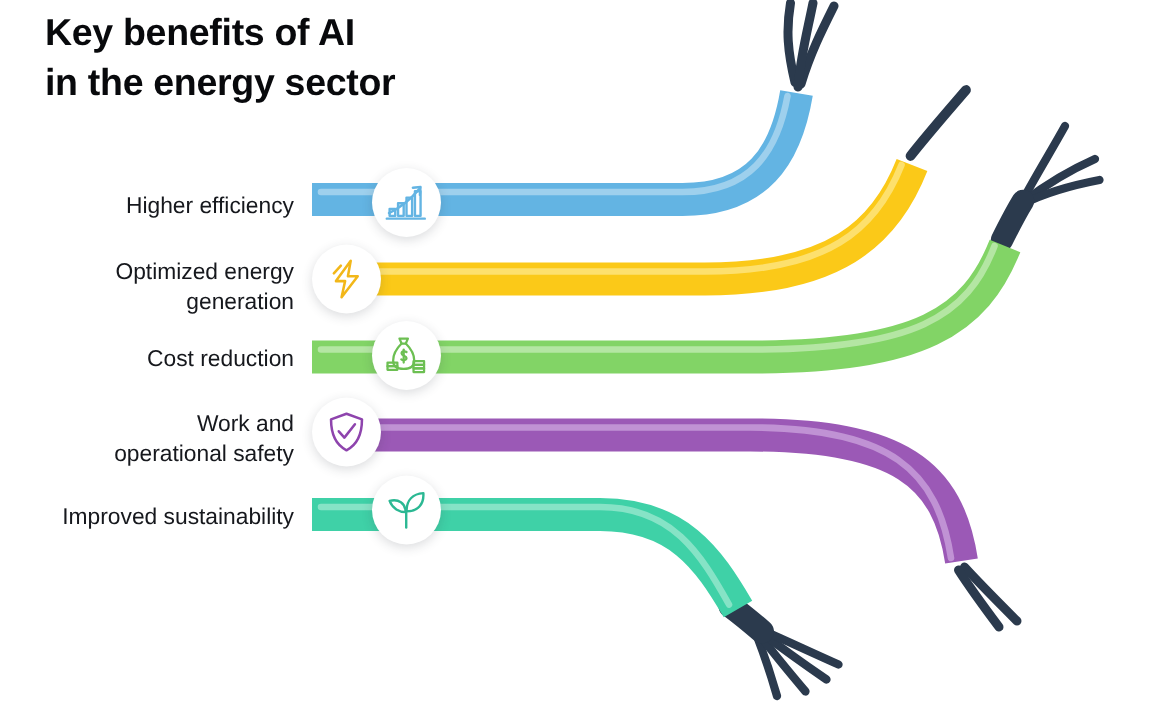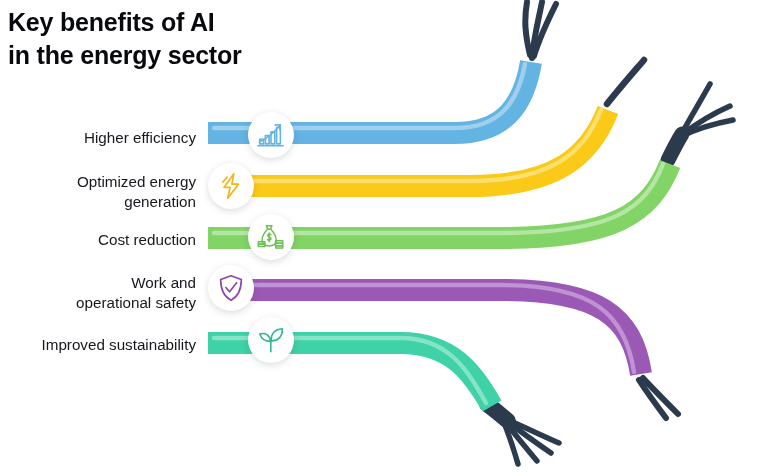--- a/index.html
+++ b/index.html
@@ -7,21 +7,21 @@
     width:770px;height:476px;
     background:#ffffff;
     font-family:"Liberation Sans", sans-serif;
     overflow:hidden;
     position:relative;
   }
   #stage{position:absolute;left:0;top:0;width:770px;height:476px;}
 
   .title{
     position:absolute;
-    left:8px; top:6px;
+    left:30px; top:6px;
     width:420px;
     font-size:25px;
     font-weight:bold;
     color:#08090c;
     line-height:1.30;
     letter-spacing:-0.2px;
     white-space:pre-line;
   }
 
   svg.cables{position:absolute;left:0;top:0;width:770px;height:476px;}

